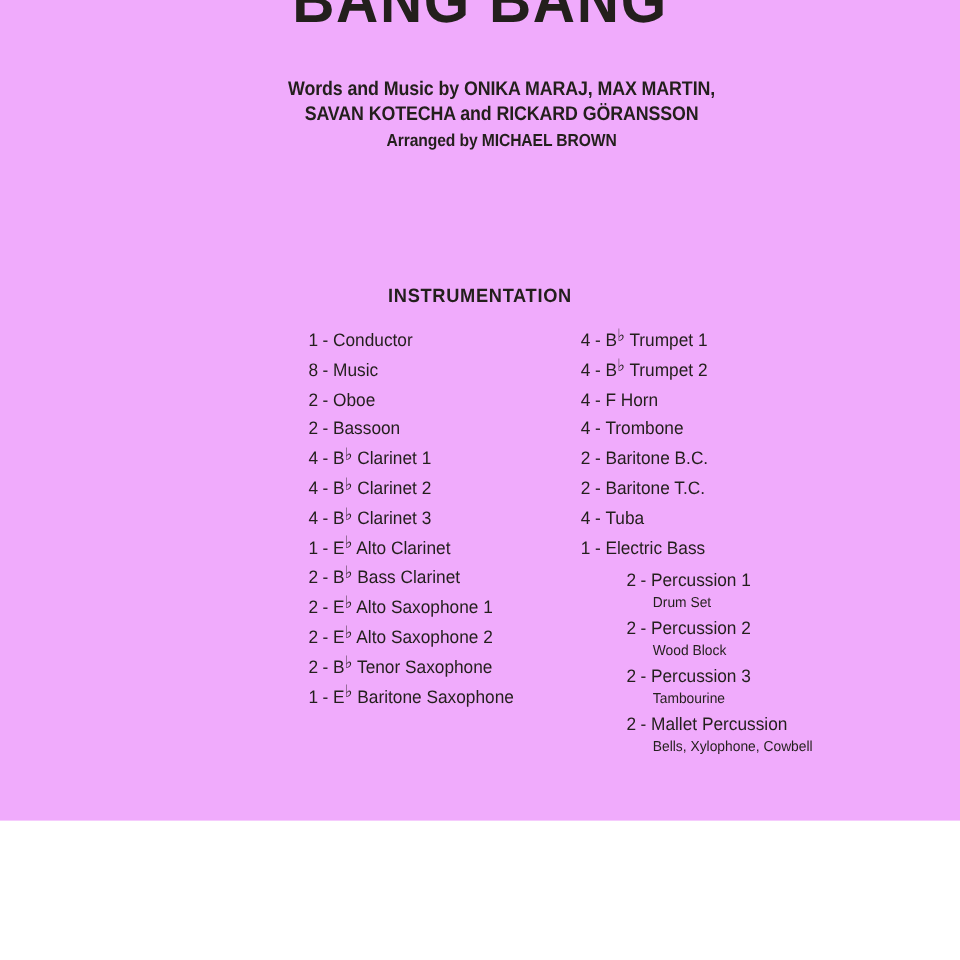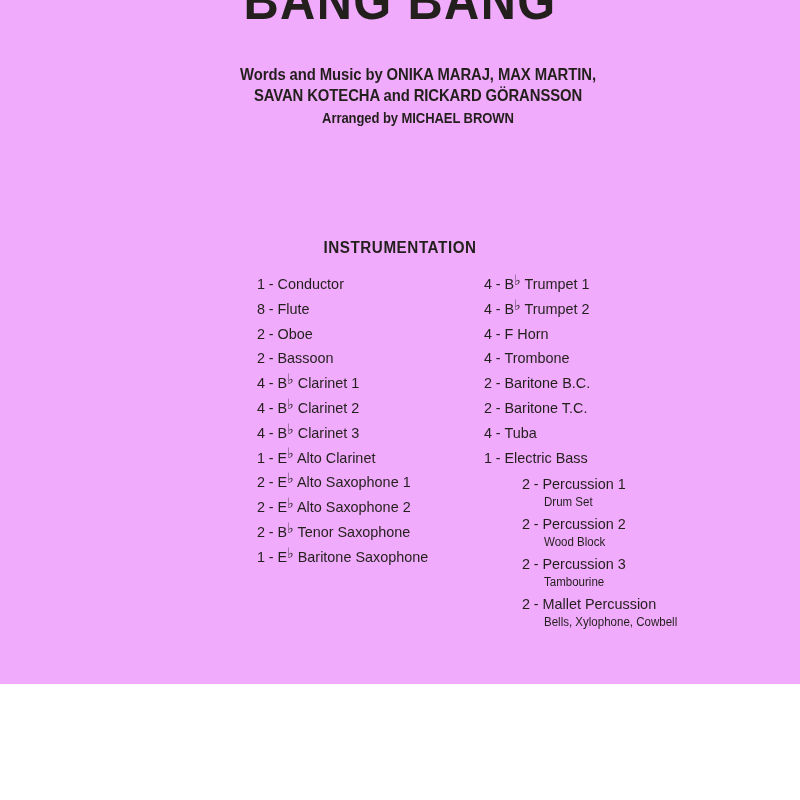--- a/index.html
+++ b/index.html
@@ -147,39 +147,42 @@
   </div>
 
   <div class="instr-heading">INSTRUMENTATION</div>
 
   <div class="columns">
     <div class="col col-left" id="col-left">
         <div class="group">
           <div class="entry"><span class="qty">1</span><span class="dash">-</span><span>Conductor</span></div>
         </div>
         <div class="group">
-          <div class="entry"><span class="qty">8</span><span class="dash">-</span><span>Flute</span></div>
+          <div class="entry"><span class="qty">8</span><span class="dash">-</span><span>Music</span></div>
         </div>
         <div class="group">
           <div class="entry"><span class="qty">2</span><span class="dash">-</span><span>Oboe</span></div>
         </div>
         <div class="group">
           <div class="entry"><span class="qty">2</span><span class="dash">-</span><span>Bassoon</span></div>
         </div>
         <div class="group">
           <div class="entry"><span class="qty">4</span><span class="dash">-</span><span>B</span><span class="flat">♭</span><span> Clarinet 1</span></div>
         </div>
         <div class="group">
           <div class="entry"><span class="qty">4</span><span class="dash">-</span><span>B</span><span class="flat">♭</span><span> Clarinet 2</span></div>
         </div>
         <div class="group">
           <div class="entry"><span class="qty">4</span><span class="dash">-</span><span>B</span><span class="flat">♭</span><span> Clarinet 3</span></div>
         </div>
         <div class="group">
           <div class="entry"><span class="qty">1</span><span class="dash">-</span><span>E</span><span class="flat">♭</span><span> Alto Clarinet</span></div>
+        </div>
+        <div class="group">
+          <div class="entry"><span class="qty">2</span><span class="dash">-</span><span>B</span><span class="flat">♭</span><span> Bass Clarinet</span></div>
         </div>
         <div class="group">
           <div class="entry"><span class="qty">2</span><span class="dash">-</span><span>E</span><span class="flat">♭</span><span> Alto Saxophone 1</span></div>
         </div>
         <div class="group">
           <div class="entry"><span class="qty">2</span><span class="dash">-</span><span>E</span><span class="flat">♭</span><span> Alto Saxophone 2</span></div>
         </div>
         <div class="group">
           <div class="entry"><span class="qty">2</span><span class="dash">-</span><span>B</span><span class="flat">♭</span><span> Tenor Saxophone</span></div>
         </div>

